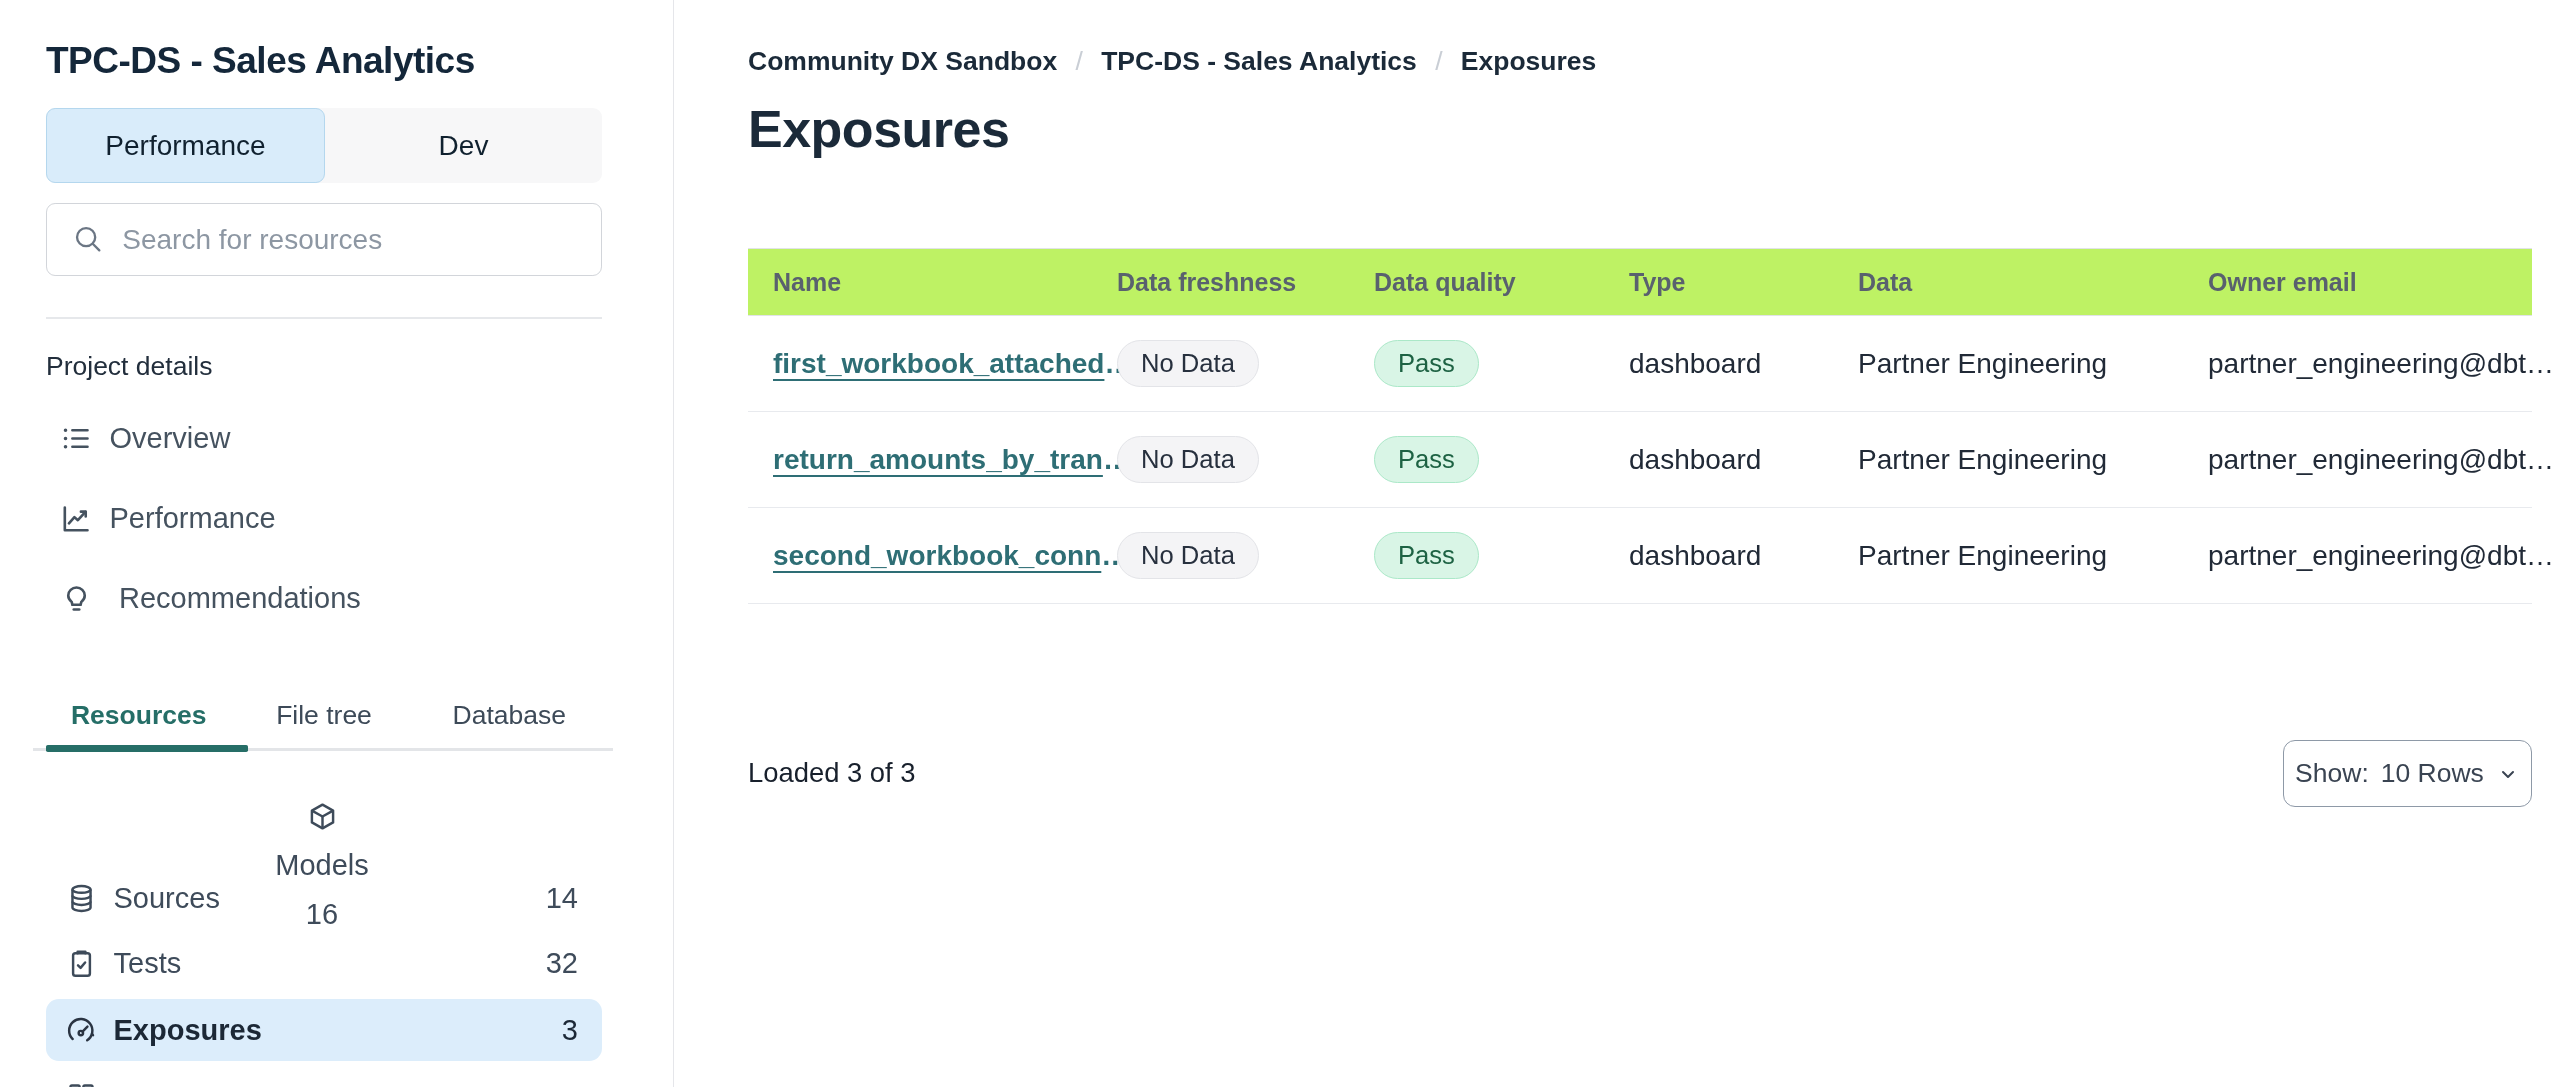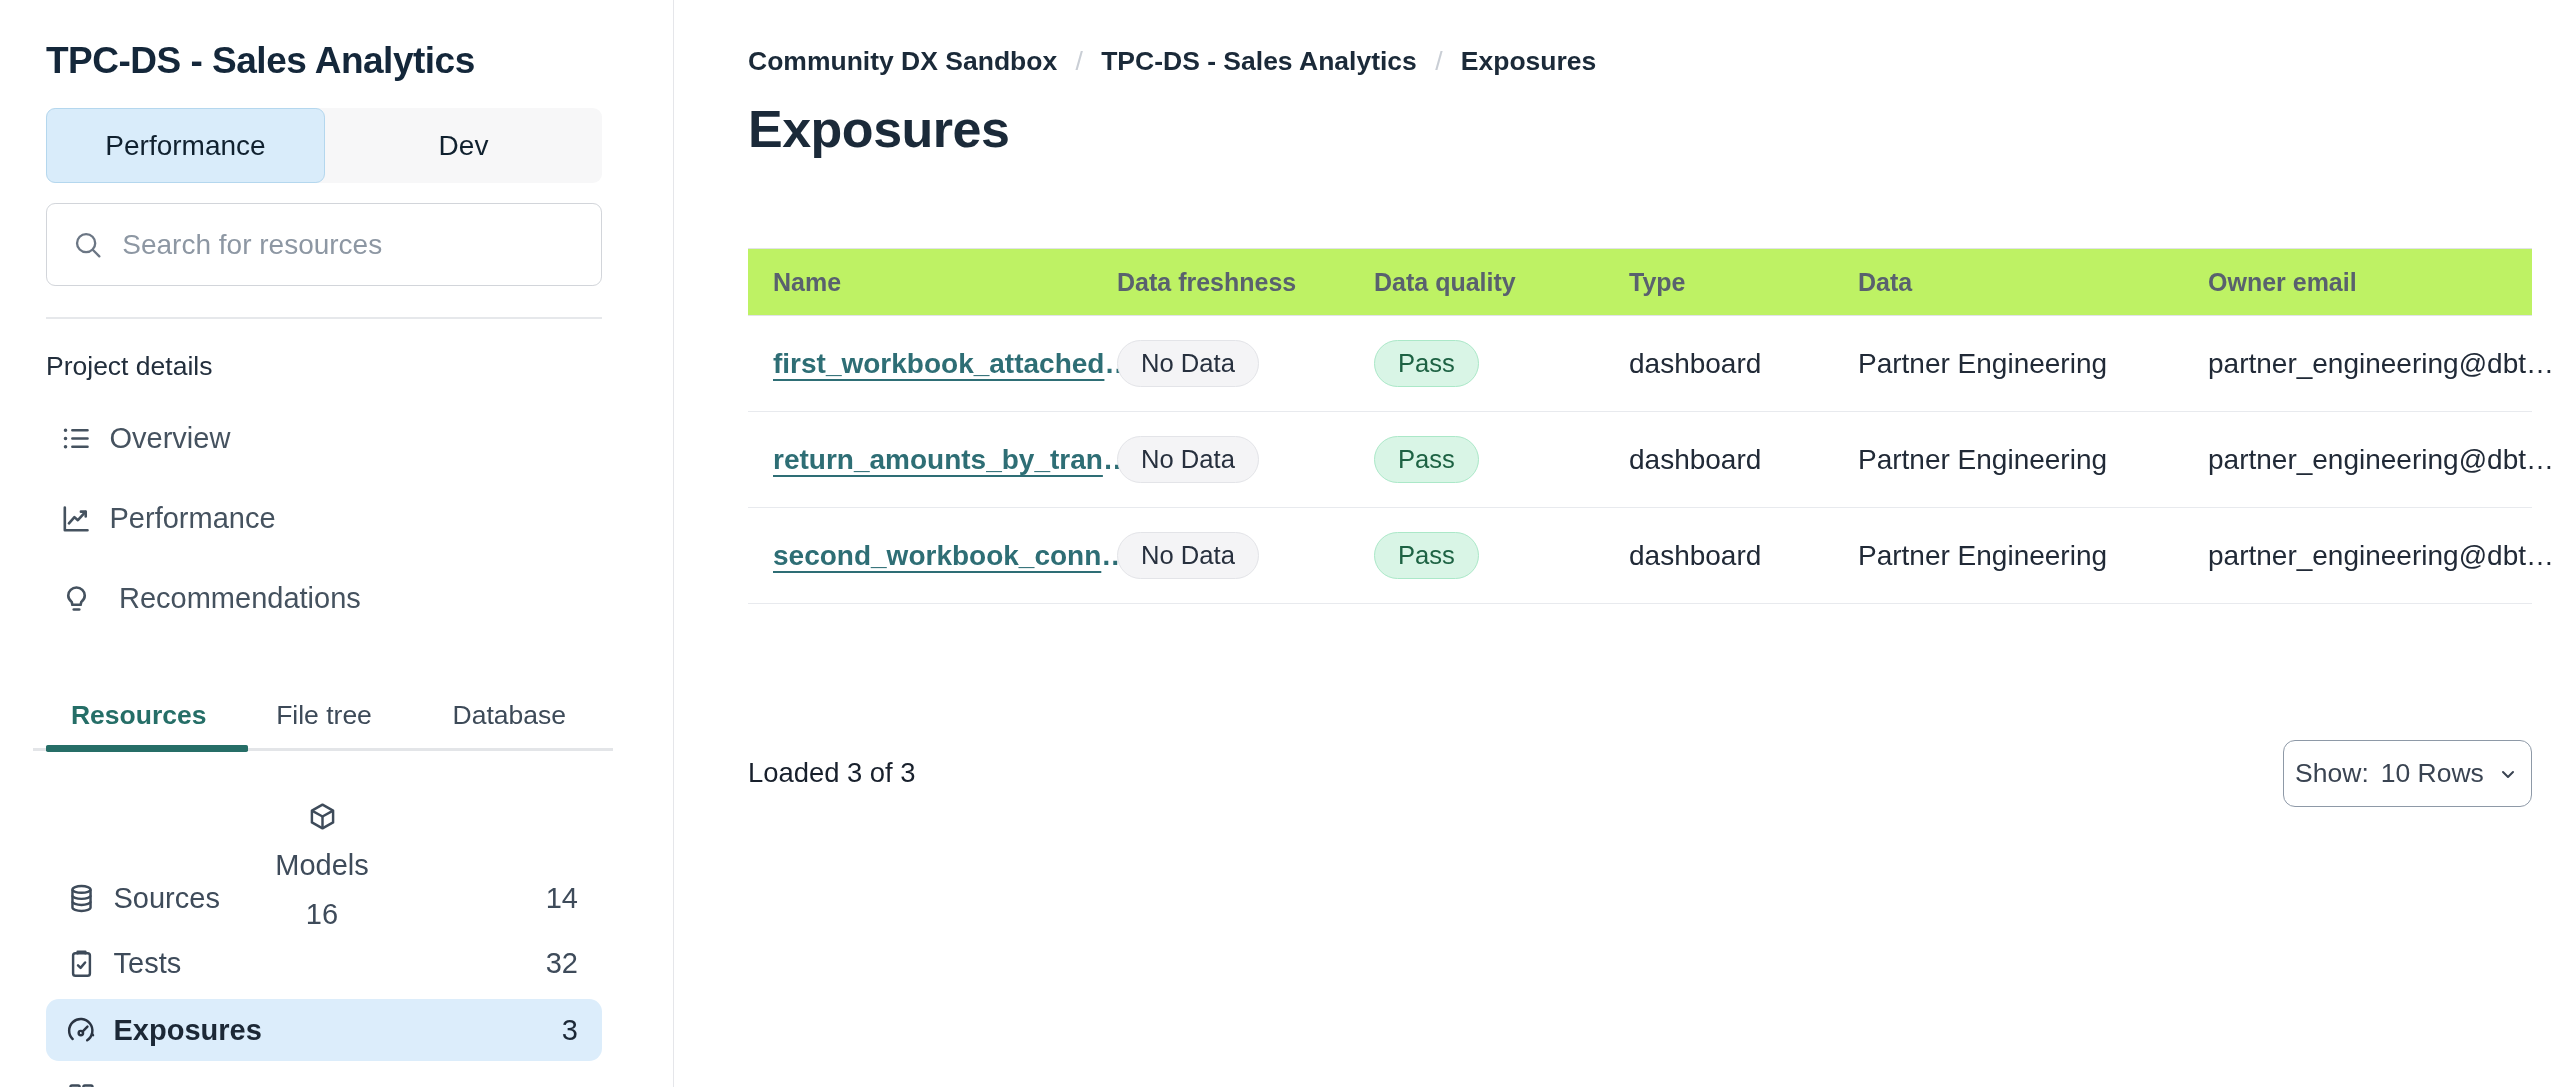--- a/index.html
+++ b/index.html
@@ -9,22 +9,22 @@
   
   .sidebar { position:absolute; left:0; top:0; width:674px; height:1088px;
     border-right:1.8px solid #e5e6ea; background:#fff; overflow:hidden; }
   .project-title { position:absolute; left:46px; top:40px; font-size:37px; font-weight:700;
     color:#14273a; letter-spacing:-0.5px; }
   .env-tabs { position:absolute; left:46px; top:108px; width:556px; height:75px;
     background:#f7f7f8; border-radius:9.1px; display:flex; }
   .env-tab { flex:1; display:flex; align-items:center; justify-content:center;
     font-size:28px; color:#10212f; cursor:pointer; border-radius:9.1px; }
   .env-tab.active { background:#d9ecfa; border:1.8px solid #b4d7ee; }
-  .search-box { position:absolute; left:46px; top:203px; width:556px; height:83px;
-    border:1.8px solid #d2d5da; border-radius:9.1px; display:flex; align-items:center;
+  .search-box { position:absolute; left:46px; top:203px; width:556px; height:73px;
+    border:1.8px solid #d2d5da; border-radius:9.1px; display:flex; 
     padding:18px 24px; gap:18.3px; background:#fff; }
   .search-box input { border:none; outline:none; font-size:28px; color:#2c3947; width:100%;
     font-family:"Liberation Sans", sans-serif; }
   .search-box input::placeholder { color:#8d97a3; }
   .divider-h { position:absolute; left:46px; top:317px; width:556px; height:1.8px; background:#e6e8eb; }
   .section-label { position:absolute; left:46px; top:351px; font-size:26.5px; color:#222e3c; }
   .detail-item { position:absolute; left:60px; width:512px; height:59px;
     display:flex; align-items:center; gap:16.5px; cursor:pointer; }
   .detail-item .lbl { font-size:29px; color:#45525f; }
   .view-tabs { position:absolute; left:46px; top:693px; width:556px; height:44px; display:flex; }

